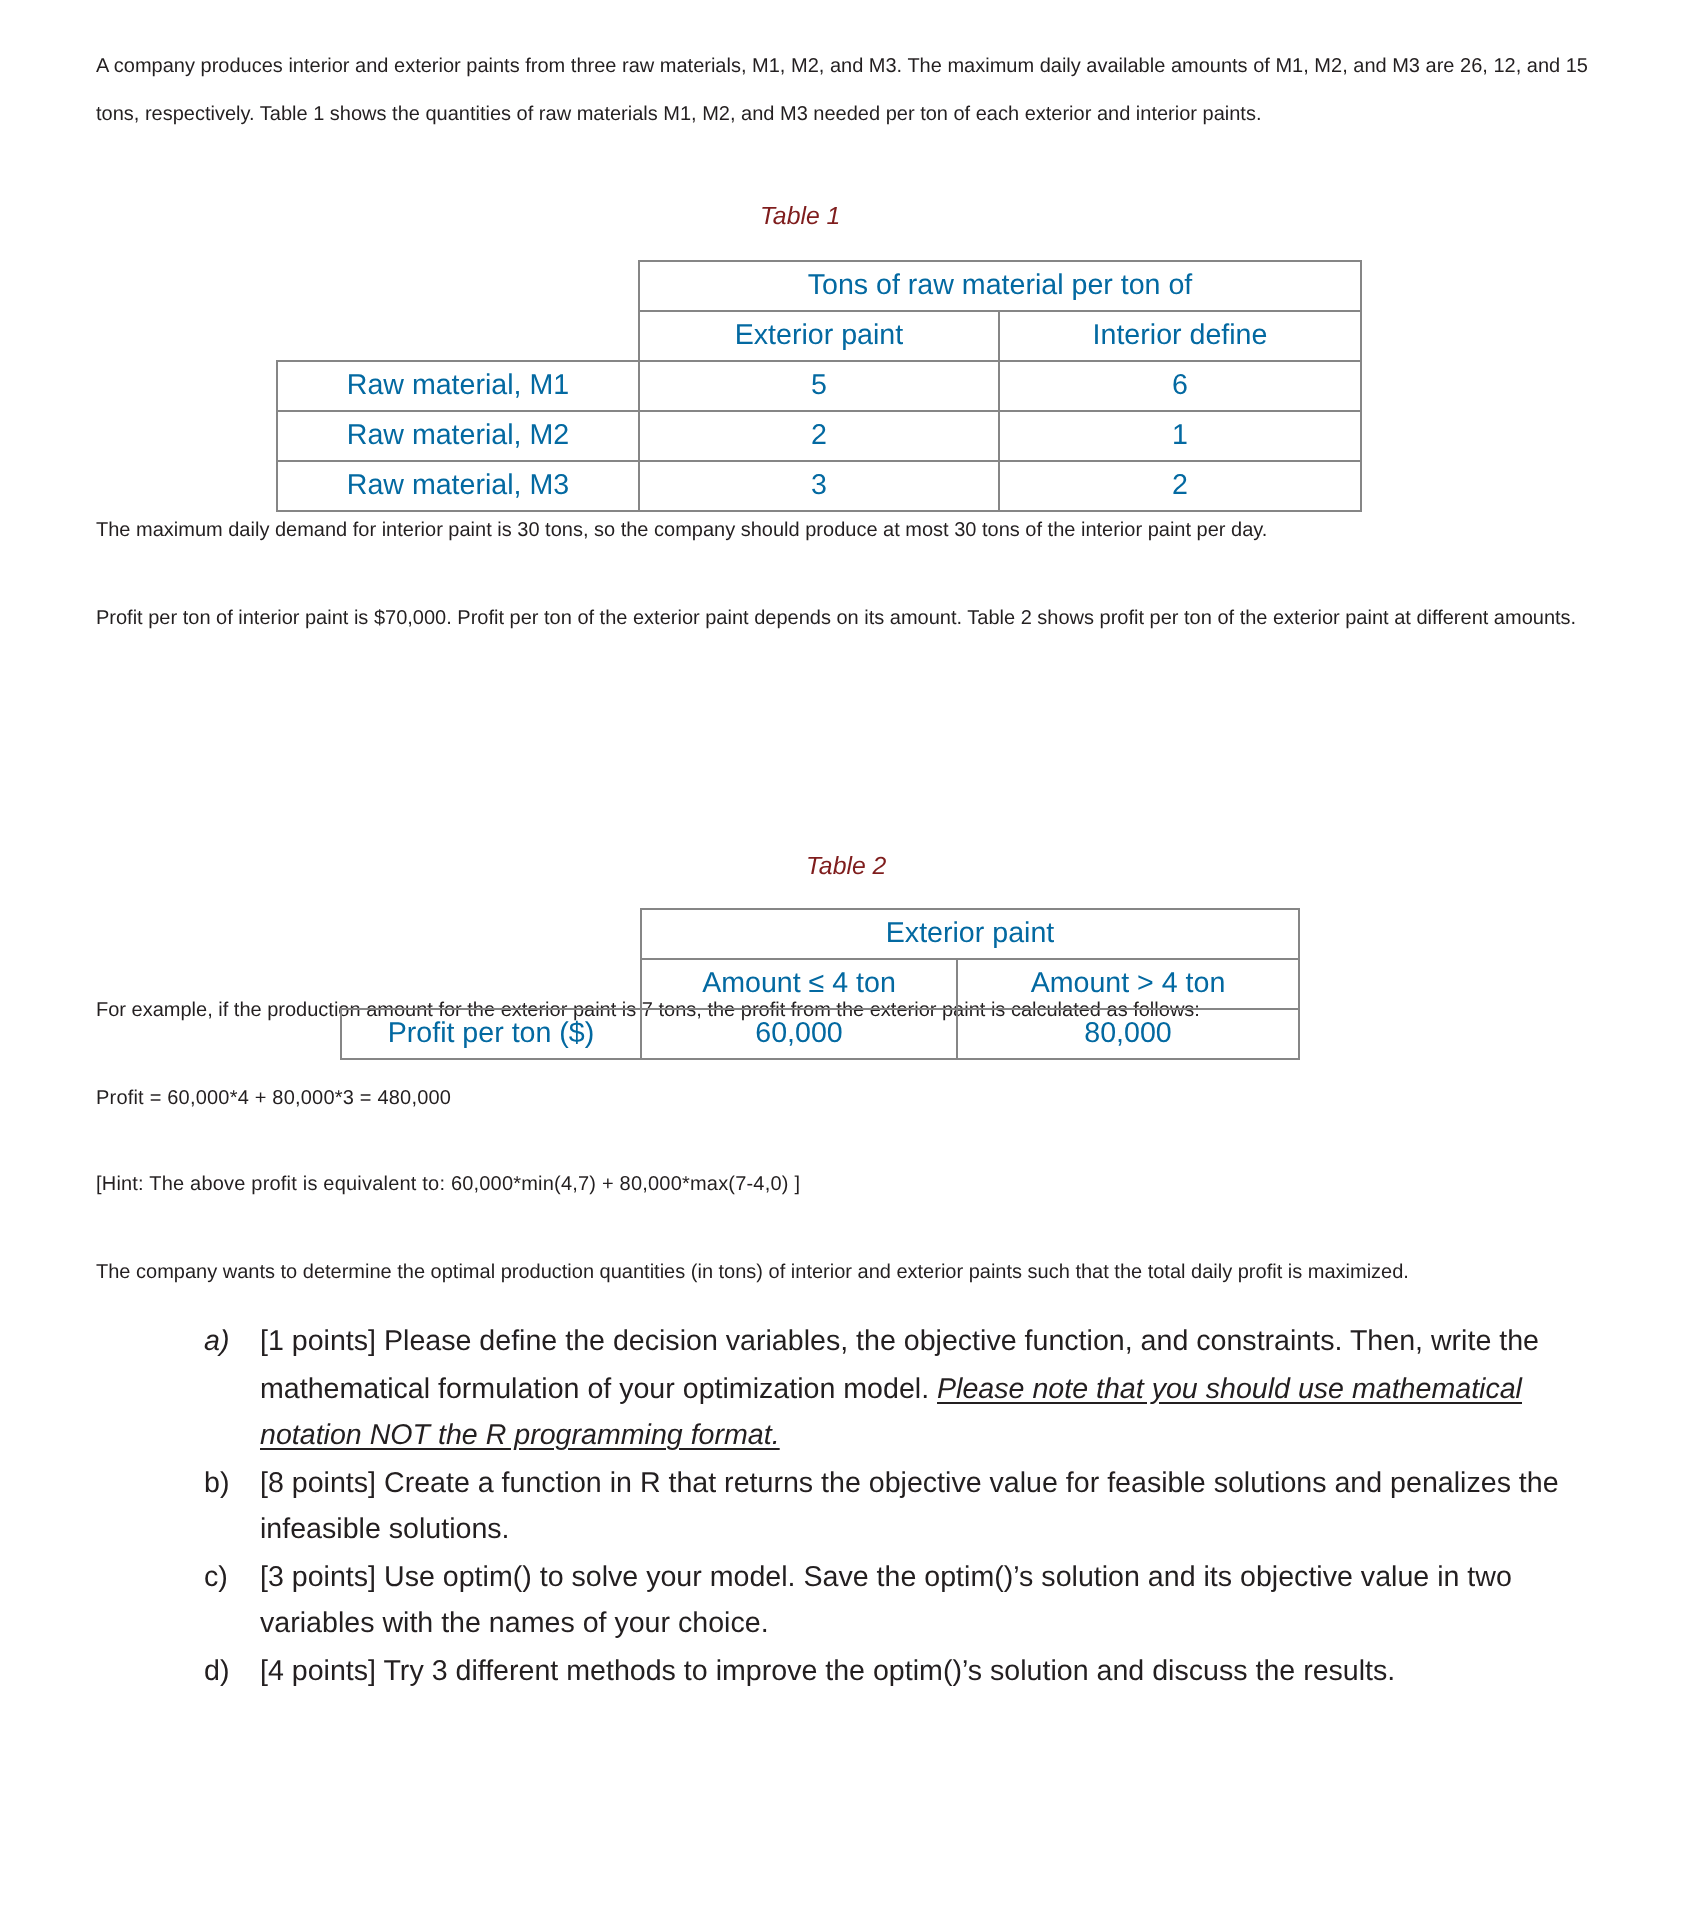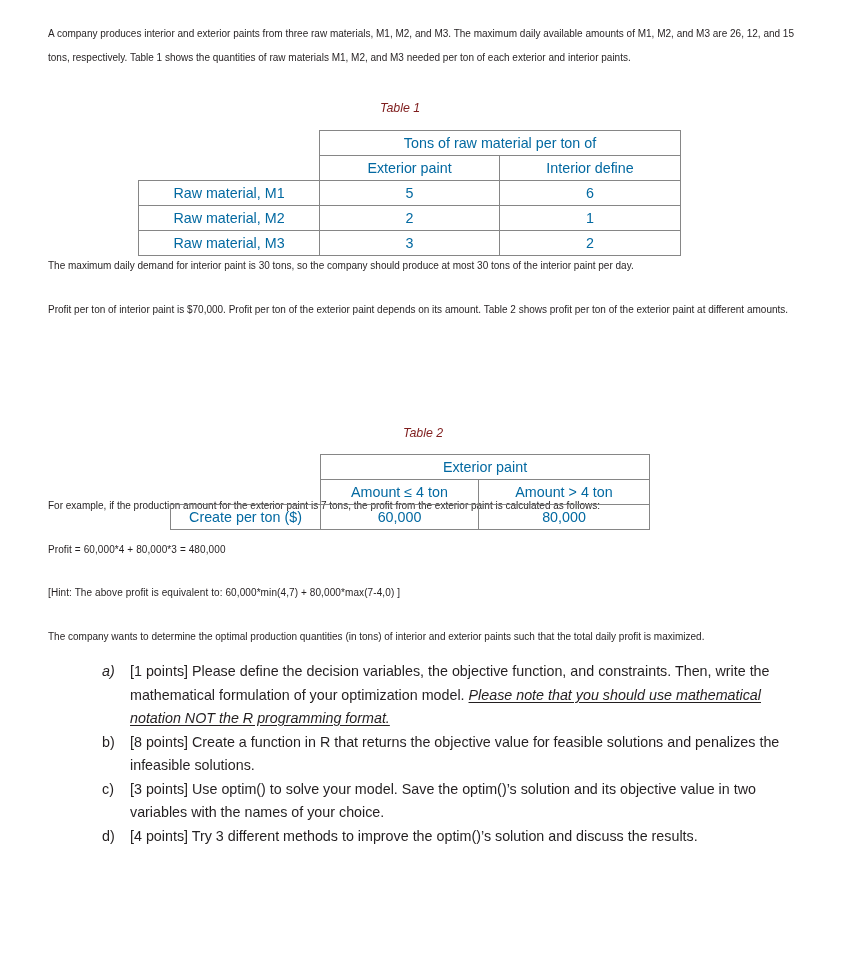--- a/index.html
+++ b/index.html
@@ -178,21 +178,21 @@
       <tr>
         <td class="blank-corner"></td>
         <td colspan="2">Exterior paint</td>
       </tr>
       <tr>
         <td class="blank-corner"></td>
         <td>Amount ≤ 4 ton</td>
         <td>Amount &gt; 4 ton</td>
       </tr>
       <tr>
-        <td>Create per ton ($)</td>
+        <td>Profit per ton ($)</td>
         <td>60,000</td>
         <td>80,000</td>
       </tr>
     </tbody>
   </table>
 
   <div style="height:173px"></div>
 
   <p class="body-text">For example, if the production amount for the exterior paint is 7 tons, the profit from the exterior paint is calculated as follows:</p>
 

